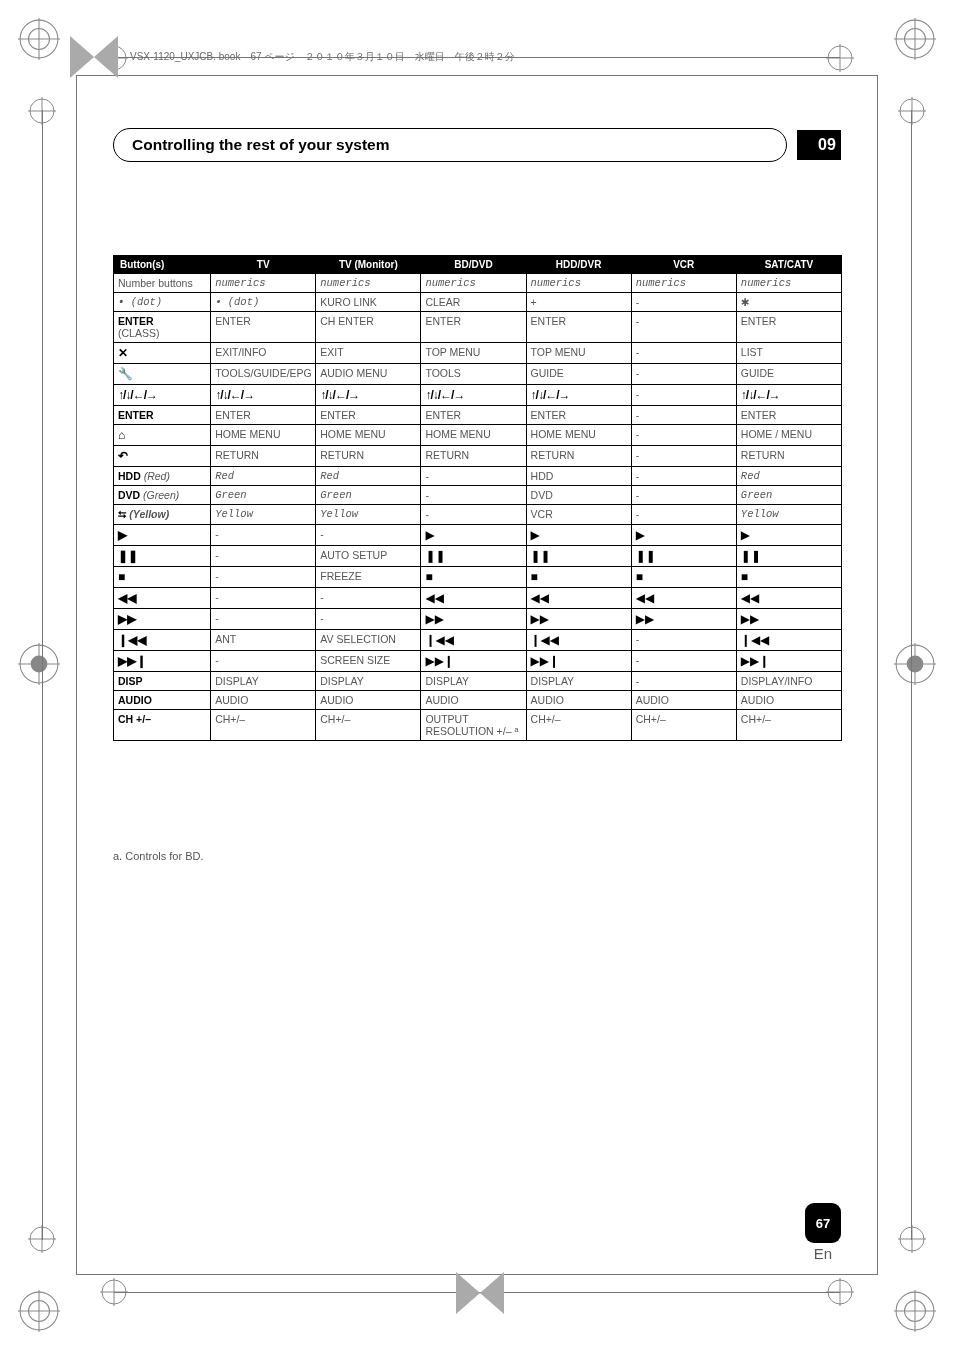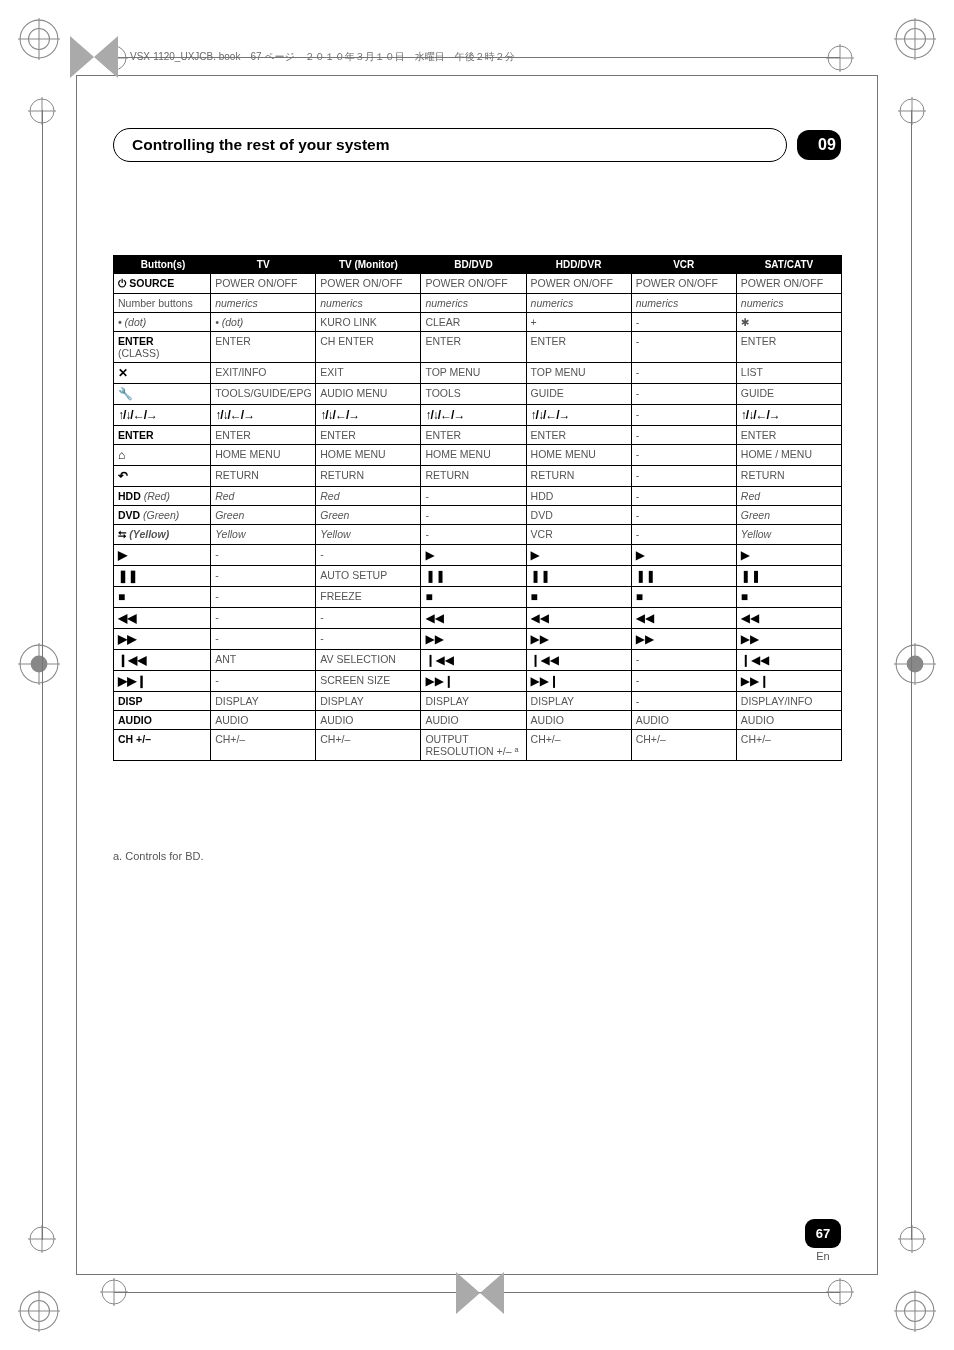--- a/index.html
+++ b/index.html
@@ -66,21 +66,21 @@
       display: flex;
       align-items: center;
       padding-left: 18px;
       font-weight: bold;
       font-size: 15.5px;
     }
     .chapter-num {
       margin-left: 10px;
       background: #000;
       color: #fff;
-      border-radius: 12px;
+      border-radius: 0;
       height: 30px;
       width: 44px;
       display:flex;
       align-items:center;
       justify-content:center;
       font-weight: bold;
       font-size: 16px;
       padding-left: 16px;
     }
 
@@ -99,49 +99,49 @@
       vertical-align: top;
       height: 18px;
     }
     .tbl th {
       background: #000;
       color: #fff;
       font-weight: bold;
       text-align: center;
       font-size: 10px;
     }
-    .tbl th:first-child { text-align: center; padding-left:6px;}
+    .tbl th:first-child { text-align: left; padding-left:6px;}
     .tbl td.bh { font-weight: bold; color:#000; }
-    .tbl td.ital { font-style: italic; color:#555; }
+    .tbl td.ital { font-style: italic; color:#555;font-family:Liberation Mono, monospace; }
     .tbl td.gray { color:#555; }
     .tbl td.sym { font-size: 12px; color:#000; }
     .col-b { width: 97px; }
     .col-o { width: 105px; }
 
     .footnote {
       position:absolute;
       top: 850px; left:113px;
       font-size: 11px;
       color:#555;
     }
 
     .page-badge {
       position: absolute;
       bottom: 88px; right: 113px;
       text-align:center;
     }
     .page-num {
       background:#000; color:#fff;
       border-radius: 9px;
-      width: 36px; height: 29px;
+      width: 36px; height: 40px;
       display:flex; align-items:center; justify-content:center;
       font-weight:bold; font-size: 13px;
       margin-bottom:2px;
     }
-    .page-en { font-size:11px; color:#555; }
+    .page-en { font-size:15px; color:#555; }
 
     .arrows { font-weight:bold; font-size:12px; letter-spacing:-1px;}
   </style>
 </head>
 <body>
 
 <div class="regmark reg-tl"><svg viewBox="0 0 40 40">
       <circle cx="20" cy="20" r="18" fill="none" stroke="#888" stroke-width="1"></circle>
       <circle cx="20" cy="20" r="10" fill="none" stroke="#888" stroke-width="1"></circle>
       <line x1="0" y1="20" x2="40" y2="20" stroke="#888"></line>
@@ -258,29 +258,20 @@
         <th>TV</th>
         <th>TV (Monitor)</th>
         <th>BD/DVD</th>
         <th>HDD/DVR</th>
         <th>VCR</th>
         <th>SAT/CATV</th>
       </tr>
     </thead>
   <tbody id="tbody">
       <tr>
-        <td class="bh">⏻ SOURCE</td>
-        <td class="gray">POWER ON/OFF</td>
-        <td class="gray">POWER ON/OFF</td>
-        <td class="gray">POWER ON/OFF</td>
-        <td class="gray">POWER ON/OFF</td>
-        <td class="gray">POWER ON/OFF</td>
-        <td class="gray">POWER ON/OFF</td>
-      </tr>
-      <tr>
         <td class="gray">Number buttons</td>
         <td class="ital">numerics</td>
         <td class="ital">numerics</td>
         <td class="ital">numerics</td>
         <td class="ital">numerics</td>
         <td class="ital">numerics</td>
         <td class="ital">numerics</td>
       </tr>
       <tr>
         <td class="bh ital"><b>•</b> <span style="font-weight:normal;font-style:italic;color:#555">(dot)</span></td>

